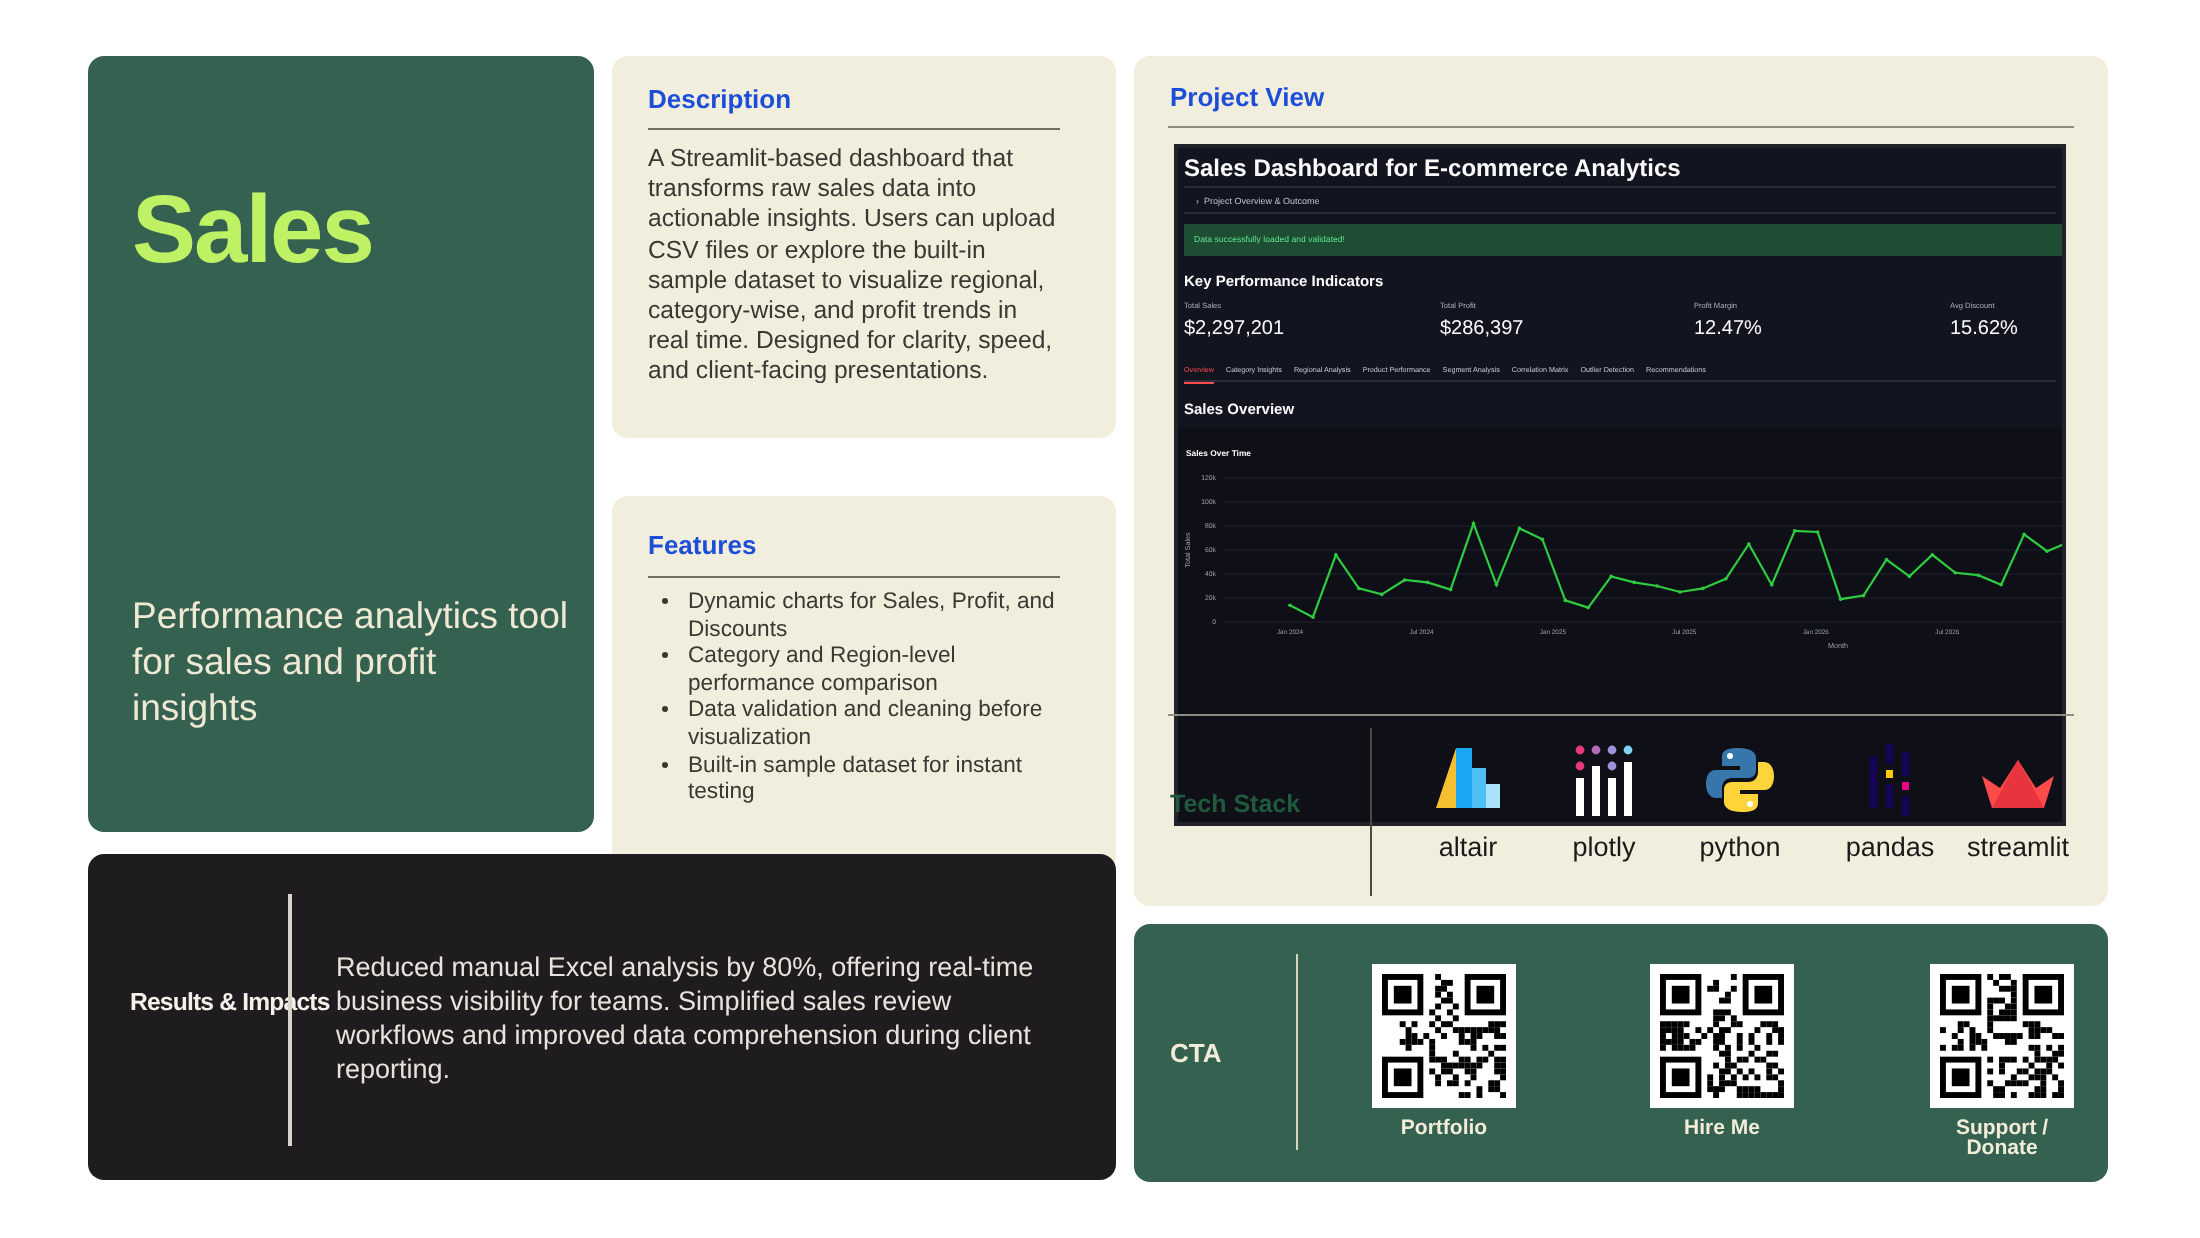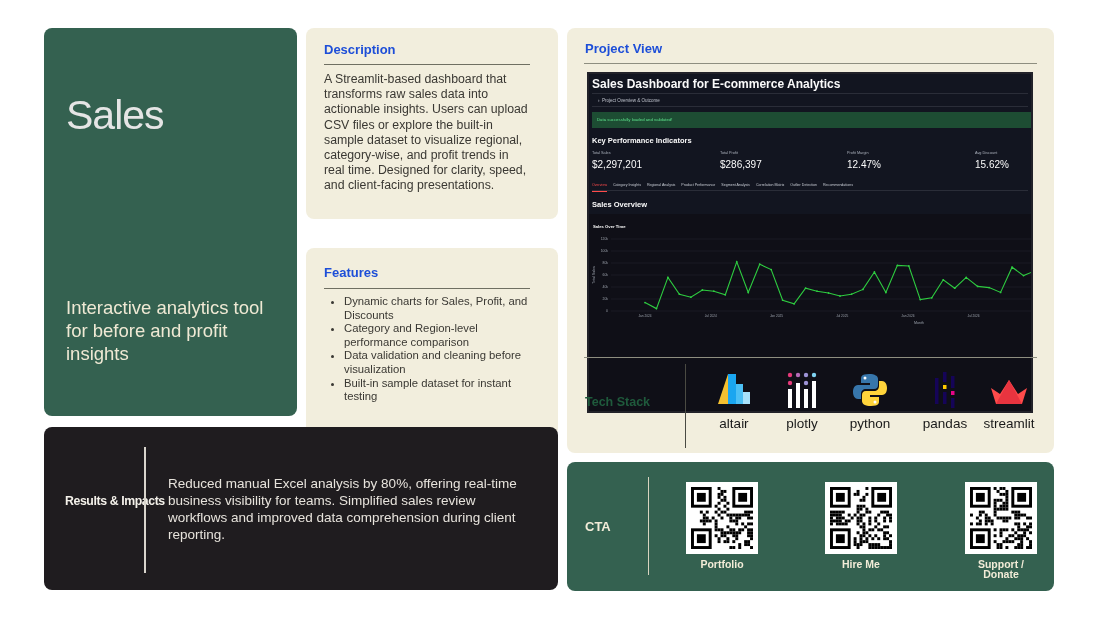--- a/index.html
+++ b/index.html
@@ -4,21 +4,21 @@
 <style>
   * { box-sizing: border-box; margin: 0; padding: 0; }
   html, body { width: 1100px; height: 619px; background: #ffffff; overflow: hidden; }
   body { font-family: "Liberation Sans", sans-serif; position: relative; }
   .card { position: absolute; border-radius: 8px; }
   .green { background: #346150; }
   .cream { background: #f2eedd; }
   .dark { background: #1f1c1f; }
 
   #hero { left: 44px; top: 28px; width: 253px; height: 388px; }
-  #hero .title { position: absolute; left: 22px; top: 66px; color: #e5e5e5; font-weight: 400; font-size: 41px; line-height: 43px; letter-spacing: -1px; }
+  #hero .title { position: absolute; left: 22px; top: 66px; color: #bef264; font-weight: 700; font-size: 48px; line-height: 43px; letter-spacing: -1px; }
   #hero .subtitle { position: absolute; left: 22px; top: 268px; width: 220px; color: #efe9d4; font-size: 18.5px; line-height: 23px; }
 
   #desc { left: 306px; top: 28px; width: 252px; height: 191px; }
   #feat { left: 306px; top: 227px; width: 252px; height: 189px; margin-top: 21px; }
   .sec-title { position: absolute; left: 18px; color: #1d4ed8; font-weight: 700; font-size: 13px; }
   .rule { position: absolute; left: 18px; right: 28px; height: 1px; background: #6f6f62; }
   .body-text { position: absolute; left: 18px; right: 26px; color: #3a3833; font-size: 12.3px; line-height: 15.2px; }
   #desc .sec-title { top: 14px; }
   #desc .rule { top: 36px; }
   #desc .body-text { top: 44px; }
@@ -67,21 +67,21 @@
   .qr .code { width: 72px; height: 72px; background: #fff; padding: 5px; }
   .qr .caption { color: #f2ecd8; font-weight: 700; font-size: 10.5px; line-height: 10px; margin-top: 5px; }
 </style>
 </head>
 <body>
 
 <div class="card green" id="hero">
   <div class="title">
     <div>Sales</div>
   </div>
-  <div class="subtitle">Interactive analytics tool for before and profit insights</div>
+  <div class="subtitle">Performance analytics tool for sales and profit insights</div>
 </div>
 
 <div class="card cream" id="desc">
   <div class="sec-title">Description</div>
   <div class="rule"></div>
   <div class="body-text">A Streamlit-based dashboard that transforms raw sales data into actionable insights. Users can upload CSV files or explore the built-in sample dataset to visualize regional, category-wise, and profit trends in real time. Designed for clarity, speed, and client-facing presentations.</div>
 </div>
 
 <div class="card cream" id="feat">
   <div class="sec-title">Features</div>

